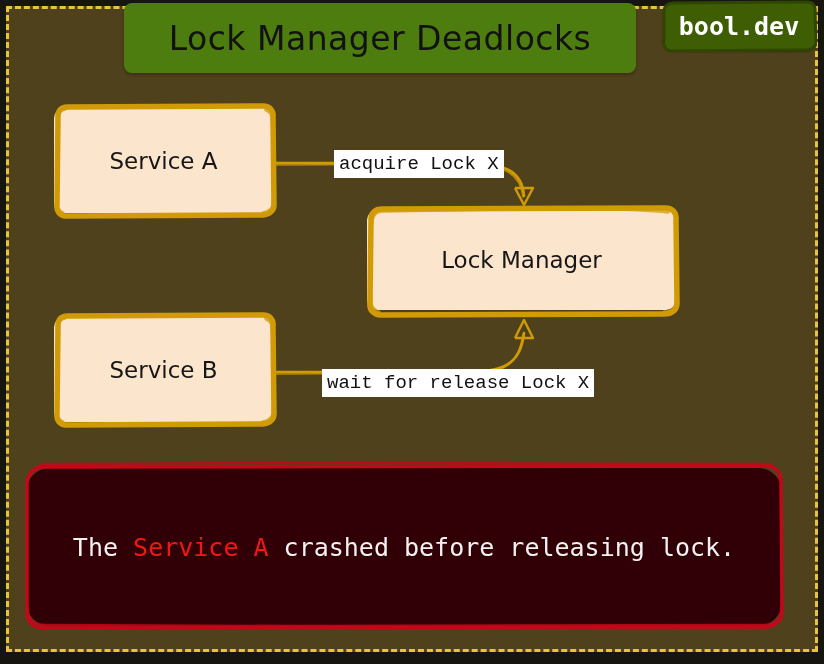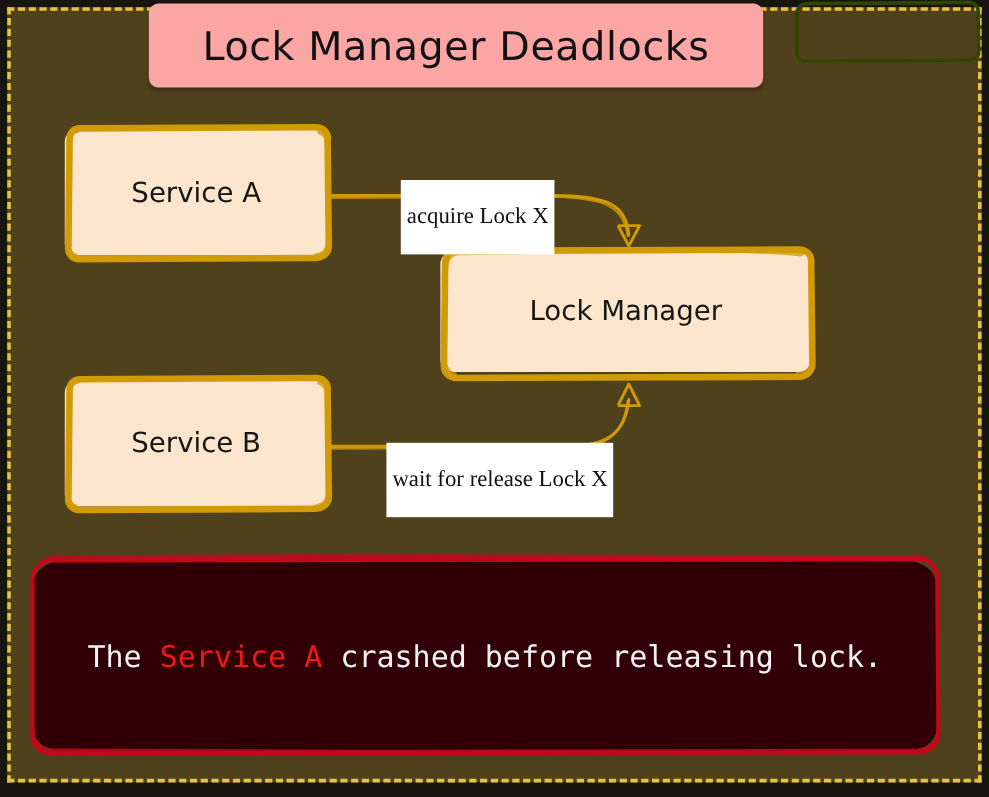--- a/index.html
+++ b/index.html
@@ -44,21 +44,21 @@
     pointer-events: none;
   }
 
   
   .title-card {
     position: absolute;
     left: 124px;
     top: 3px;
     width: 512px;
     height: 70px;
-    background: #fca5a5;
+    background: #4d7c0f;
     border-radius: 8px;
     display: flex;
     align-items: center;
     justify-content: center;
     box-shadow: 0 2px 3px rgba(0,0,0,0.25);
   }
   .title-text {
     font-family: "DejaVu Sans", sans-serif;
     font-size: 33px;
     color: #121212;
@@ -114,24 +114,24 @@
 
   #node-service-a { left: 54px;  top: 108px; width: 219px; height: 105px; }
   #node-service-b { left: 54px;  top: 317px; width: 219px; height: 105px; }
   #node-lock-mgr  { left: 367px; top: 210px; width: 309px; height: 100px; }
 
   
   .edge-label {
     position: absolute;
     background: #ffffff;
     color: #111111;
-    font-family: Liberation Serif, serif;
+    font-family: Liberation Mono, monospace;
     font-size: 19px;
     line-height: 26px;
-    padding: 18px 5px;
+    padding: 1px 5px;
     white-space: nowrap;
   }
   #edge-label-acquire { left: 334px; top: 150px; }
   #edge-label-wait    { left: 322px; top: 359px; margin-top: 10px; }
 
   
   .callout {
     position: absolute;
     left: 26px;
     top: 468px;
@@ -216,20 +216,23 @@
     </g>
   </svg>
 
   <div class="edge-label" id="edge-label-acquire">acquire Lock X</div>
   <div class="edge-label" id="edge-label-wait">wait for release Lock X</div>
 
   <div class="title-card">
     <span class="title-text">Lock Manager Deadlocks</span>
   </div>
 
+  <div class="brand-badge">
+    <span class="brand-text">bool.dev</span>
+  </div>
   <svg class="brand-badge-outline" viewBox="0 0 156 52">
     <path d="M3,12 C3,6 7,3 13,3 L146,2 C152,2 155,6 154,12 L155,42 C155,48 150,50 144,50 L11,51 C5,51 2,47 3,41 Z" stroke="#2f4602" fill="none" stroke-width="3"></path>
   </svg>
 
   <div class="callout">
     <div class="callout-line"><span>The </span><span class="hl">Service A</span><span> crashed before releasing lock.</span></div>
   </div>
 
   <svg class="layer" viewBox="0 0 824 664">
     <g stroke="#c4081a" fill="none" stroke-width="3.4" stroke-linecap="round" stroke-linejoin="round">

